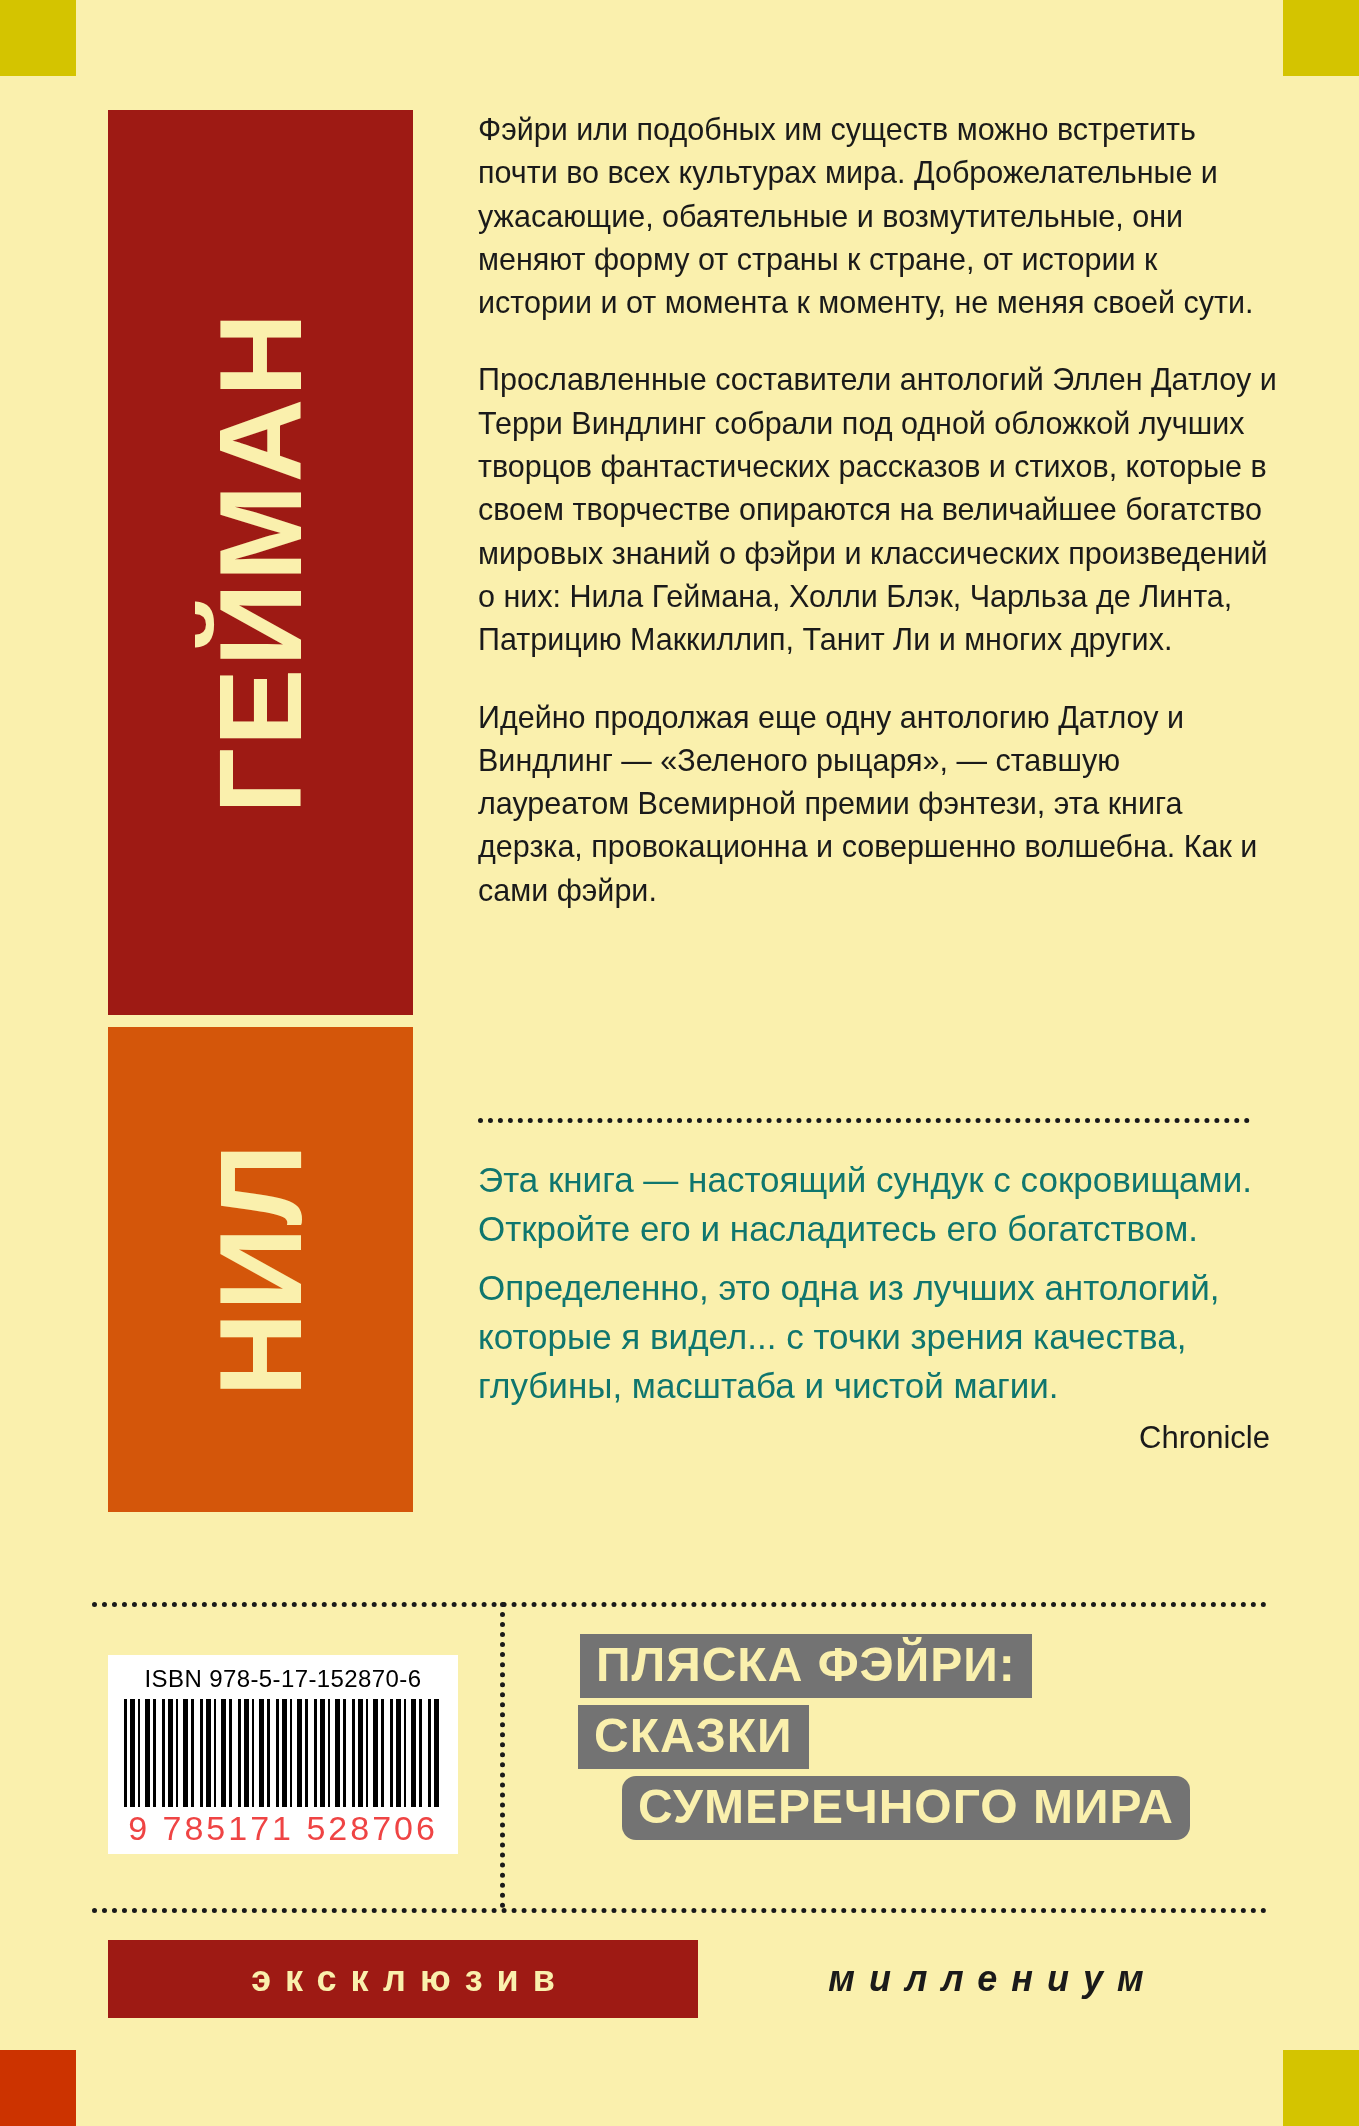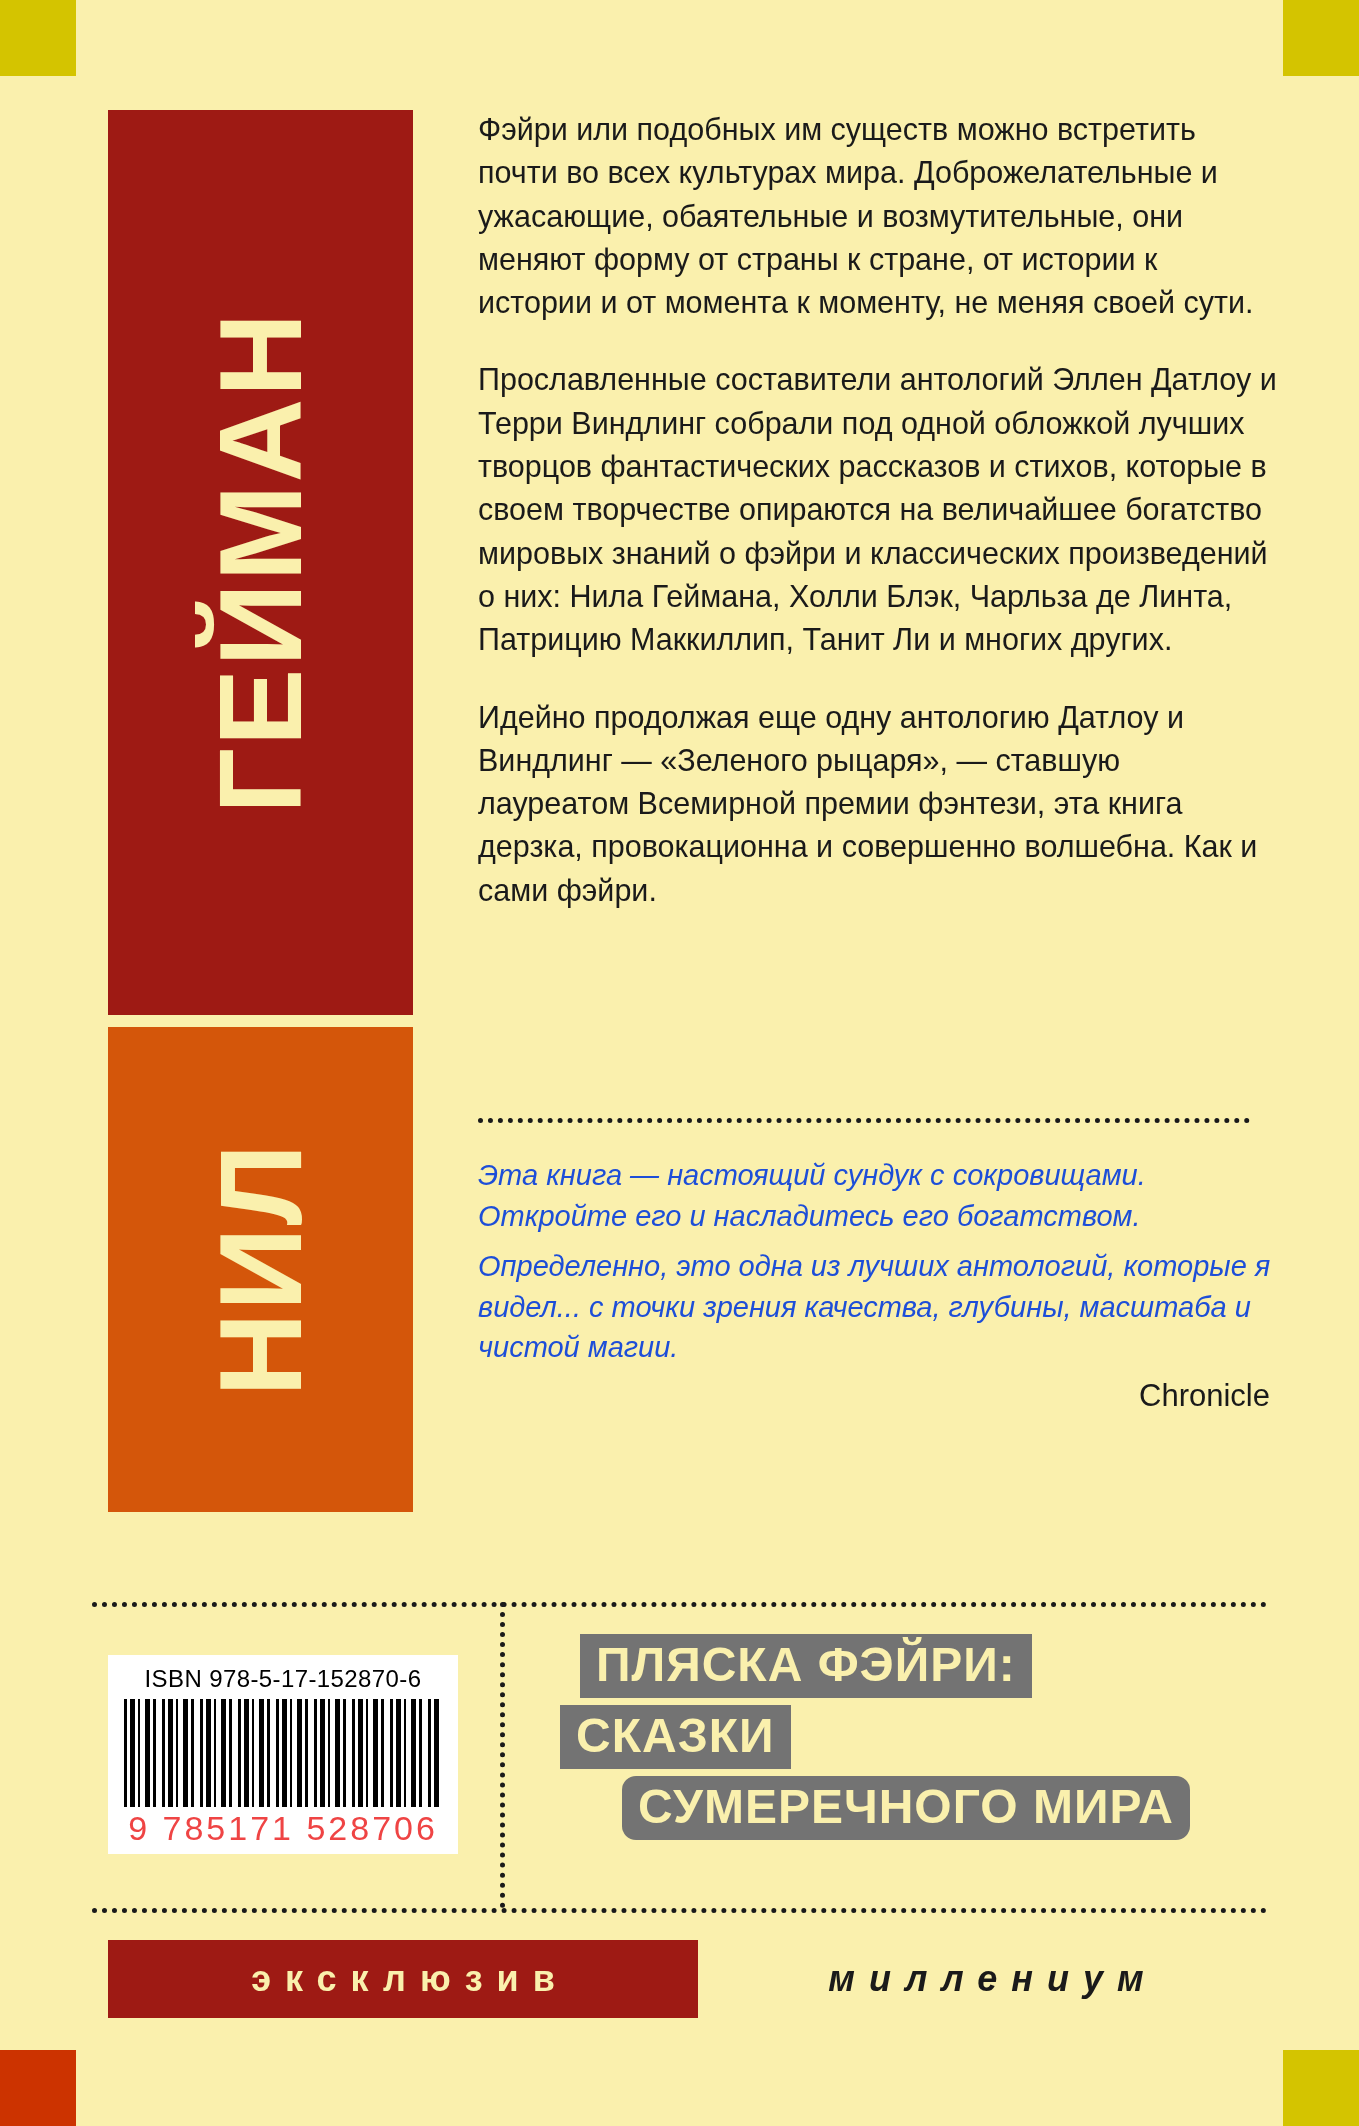--- a/index.html
+++ b/index.html
@@ -85,24 +85,23 @@
   }
   .dotted-rule.r1 { top: 1118px; }
 
   .quotes {
     position: absolute;
     left: 478px;
     top: 1155px;
     width: 800px;
   }
   .quote {
-    font-style: italic;
-    font-size: 29px;
+    font-size: 35px;
     line-height: 1.4;
-    color: #1d4ed8;
+    color: #0f766e;
     margin: 0 0 10px 0;
   }
   .quote-source {
     text-align: right;
     font-size: 31px;
     font-style: normal;
     color: #1a1a1a;
     margin: 0 0 60px 0;
     padding-right: 8px;
   }
@@ -173,21 +172,21 @@
     color: #faf0ad;
     font-weight: bold;
     font-size: 48px;
     letter-spacing: 1px;
     padding: 7px 16px 9px 16px;
     margin-bottom: 7px;
     line-height: 1;
     white-space: nowrap;
   }
   .tl1 { margin-left: 20px; }
-  .tl2 { margin-left: 0px; }
+  .tl2 { margin-left: 18px; }
   .tl3 { margin-left: 62px; border-radius: 14px; }
 
   .series-bar {
     position: absolute;
     left: 108px;
     top: 1940px;
     width: 590px;
     height: 78px;
     background: #9e1a14;
     display: flex;

